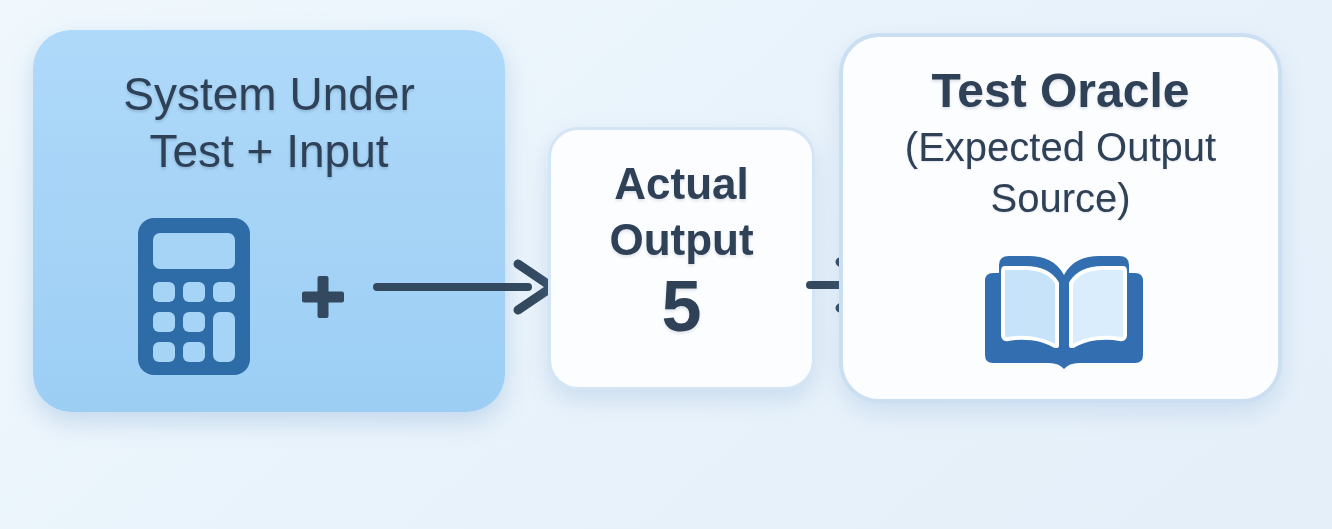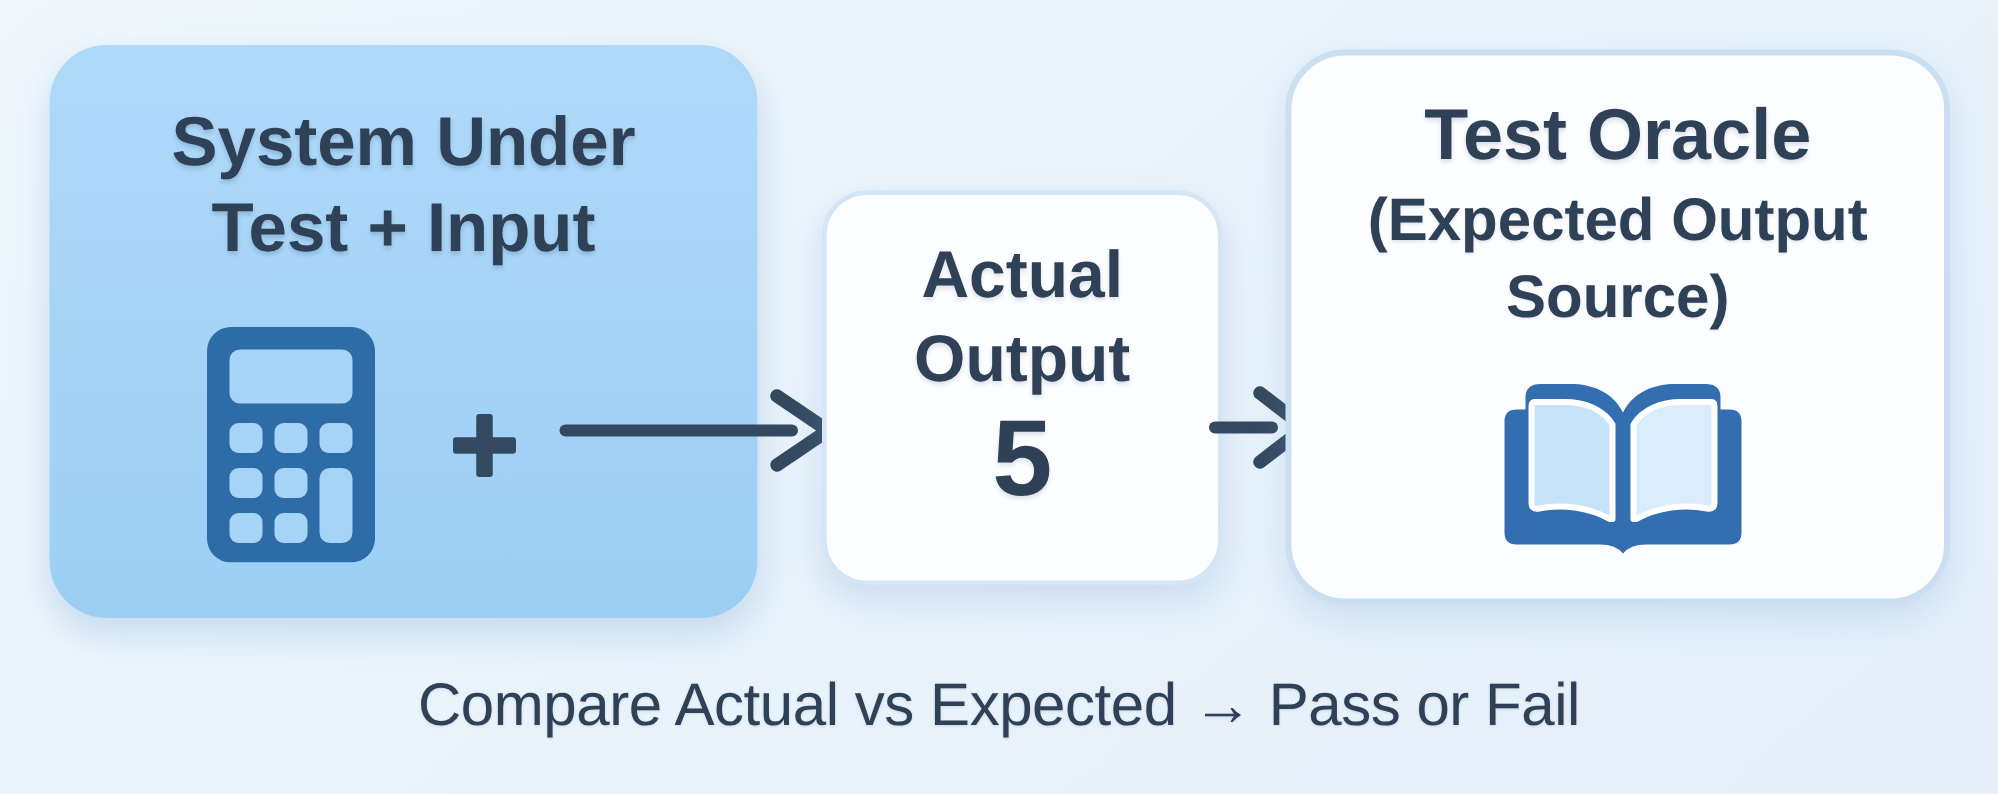--- a/index.html
+++ b/index.html
@@ -37,21 +37,21 @@
   .sut-box{
     left:33px; top:30px; width:472px; height:382px;
     border-radius:38px;
     background:linear-gradient(180deg,var(--left-box-fill-top) 0%,var(--left-box-fill-bottom) 100%);
     box-shadow:0 10px 24px rgba(110,155,205,0.30);
   }
   .sut-title{
     margin:36px auto 0;
     width:380px;
     font-size:46px;
-    font-weight:bold;
+    font-weight:normal;
     line-height:1.24;
     color:var(--navy-text);
     text-shadow:0 2px 3px rgba(35,60,95,0.20);
   }
   .calc-wrap{position:absolute; left:105px; top:188px; width:112px; height:157px;}
   .plus-wrap{position:absolute; left:266px; top:243px; width:48px; height:48px;}
   .mid-box{
     left:548px; top:95px; width:267px; height:263px;
     border-radius:30px;
     background:var(--panel-fill);
@@ -69,39 +69,39 @@
   }
   .mid-value{
     margin-top:2px;
     font-size:72px;
     font-weight:600;
     line-height:1.0;
     color:var(--navy-text);
     text-shadow:0 2px 3px rgba(35,60,95,0.14);
   }
   .oracle-box{
-    left:857px; top:33px; width:443px; height:370px;
+    left:839px; top:33px; width:443px; height:370px;
     border-radius:40px;
     background:var(--panel-fill);
     border:4px solid var(--panel-border-strong);
     box-shadow:0 10px 22px rgba(120,160,210,0.22);
   }
   .oracle-title{
     margin:26px auto 0;
     font-size:48px;
     font-weight:bold;
     line-height:1.15;
     color:var(--navy-text);
     text-shadow:0 2px 3px rgba(35,60,95,0.16);
   }
   .oracle-subtitle{
     margin:4px auto 0;
     width:390px;
     font-size:40px;
-    font-weight:bold;
+    font-weight:normal;
     line-height:1.28;
     color:var(--navy-text);
     text-shadow:0 1px 2px rgba(35,60,95,0.12);
   }
   .book-wrap{position:absolute; left:136px; top:214px; width:170px; height:122px;}
   .arrow-wrap{position:absolute;}
   .arrow1{left:372px; top:255px; width:190px; height:64px;}
   .arrow2{left:804px; top:253px; width:74px; height:64px;}
   .caption{
     position:absolute;
@@ -171,15 +171,14 @@
 
     <div class="book-wrap">
       <svg width="170" height="122" viewBox="0 0 170 122" xmlns="http://www.w3.org/2000/svg">
         <path d="M85,24 C78,10 64,5 50,5 L30,5 Q20,5 20,14 L20,22 L14,22 Q6,22 6,30 L6,104 Q6,112 14,112 L70,112 Q80,112 85,118 Q90,112 100,112 L156,112 Q164,112 164,104 L164,30 Q164,22 156,22 L150,22 L150,14 Q150,5 140,5 L120,5 C106,5 92,10 85,24 Z" style="fill:var(--book-cover)"></path>
         <path d="M26,17 Q24,17 24,20 L24,84 Q24,89 29,88 C44,85 62,87 76,95 L78,95 L78,32 C72,22 60,17 46,17 Z" style="fill:var(--book-page-left)" stroke="#FFFFFF" stroke-width="4" stroke-linejoin="round"></path>
         <path d="M144,17 Q146,17 146,20 L146,84 Q146,89 141,88 C126,85 108,87 94,95 L92,95 L92,32 C98,22 110,17 124,17 Z" style="fill:var(--book-page-right)" stroke="#FFFFFF" stroke-width="4" stroke-linejoin="round"></path>
       </svg>
     </div>
   </div>
 
-  <div class="caption">Compare Actual vs Expected → Pass or Fail</div>
 
 </div>
 
 </body></html>

